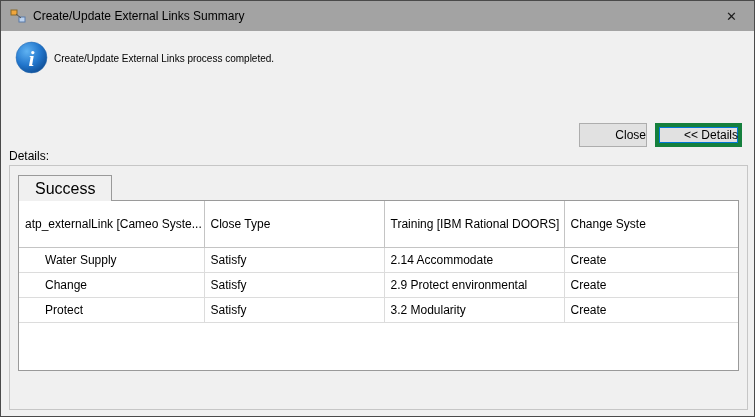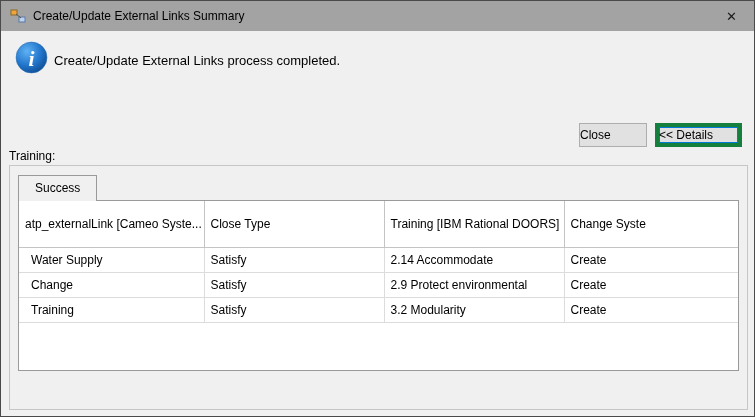--- a/index.html
+++ b/index.html
@@ -9,43 +9,43 @@
   .dialog { position:relative; width:755px; height:417px; background:#f0f0f0; border:1px solid #4a4a4a; }
 
   
   .titlebar { position:absolute; top:0; left:0; right:0; height:30px; background:#a3a3a3; display:flex; align-items:center; }
   .app-icon { width:16px; height:16px; margin:0 7px 0 9px; flex:0 0 auto; }
   .title-text { font-size:12px; color:#000; white-space:nowrap; }
   .close-btn { margin-left:auto; width:45px; height:30px; display:flex; align-items:center; justify-content:center; font-size:13px; color:#1a1a1a; cursor:default; }
 
   
   .info-icon { position:absolute; left:14px; top:40px; width:33px; height:33px; }
-  .message { position:absolute; left:53px; top:52px; font-size:13px; }
+  .message { position:absolute; left:53px; top:52px; font-size:10px; }
 
   
-  .btn { position:absolute; height:24px; background:#e1e1e1; border:1px solid #adadad; font-family:"Liberation Sans","DejaVu Sans",sans-serif; font-size:12px; color:#000; display:flex; align-items:center; justify-content:flex-start; cursor:default; }
+  .btn { position:absolute; height:24px; background:#e1e1e1; border:1px solid #adadad; font-family:"Liberation Sans","DejaVu Sans",sans-serif; font-size:12px; color:#000; display:flex; align-items:center; justify-content:flex-end; cursor:default; }
   .btn-close { left:578px; top:122px; width:68px; }
   .btn-details { left:654px; top:122px; width:87px; border:4px solid #15803d; box-shadow: inset 0 0 0 1px #0078d7; }
   .btn-save { position:absolute; right:8px; bottom:6px; width:66px; height:24px; }
 
   .details-label { position:absolute; left:8px; top:148px; font-size:12px; }
 
   
   .details-panel { position:absolute; left:8px; top:164px; width:739px; height:245px; border:1px solid #c6c6c6; background:#f0f0f0; }
-  .tab { position:absolute; left:8px; top:9px; height:26px; padding:0 16px; line-height:25px; background:#f0f0f0; border:1px solid #9a9a9a; border-bottom:none; z-index:2; font-size:12px; }
+  .tab { position:absolute; left:8px; top:9px; height:26px; padding:0 16px; line-height:25px; background:#f0f0f0; border:1px solid #9a9a9a; border-bottom:none; z-index:2; font-size:16px; }
   .table-wrap { position:absolute; left:8px; top:34px; right:8px; height:171px; background:#ffffff; border:1px solid #9a9a9a; overflow:hidden; z-index:1; }
 
   table.grid { width:100%; border-collapse:collapse; table-layout:fixed; }
   table.grid col.c1 { width:185px; }
   table.grid col.c2 { width:180px; }
   table.grid col.c3 { width:180px; }
   table.grid th { font-weight:normal; text-align:left; height:27px; padding:16px 6px; border-right:1px solid #c4c4c4; border-bottom:1px solid #c4c4c4; background:#ffffff; white-space:nowrap; overflow:hidden; }
   table.grid th:last-child { border-right:none; }
   table.grid td { height:25px; padding:0 6px; border-right:1px solid #dcdcdc; border-bottom:1px solid #dcdcdc; white-space:nowrap; overflow:hidden; }
-  table.grid td:first-child { padding-left:12px; }
+  table.grid td:first-child { padding-left:26px; }
   table.grid td:last-child { border-right:none; }
 </style>
 </head>
 <body>
 
 <div class="dialog">
 
   <div class="titlebar">
     <svg class="app-icon" viewBox="0 0 16 16">
       <rect x="1" y="2" width="6" height="5" fill="#f0a63c" stroke="#8a6a2a" stroke-width="1"></rect>
@@ -71,21 +71,21 @@
   </svg>
   <div class="message">Create/Update External Links process completed.</div>
 
   <div class="btn btn-close">
     <span>Close</span>
   </div>
   <div class="btn btn-details">
     <span>&lt;&lt; Details</span>
   </div>
 
-  <div class="details-label">Training:</div>
+  <div class="details-label">Details:</div>
 
   <div class="details-panel">
     <div class="tab">
       <span>Success</span>
     </div>
 
     <div class="table-wrap">
       <table class="grid">
         <colgroup>
             <col class="c1">
@@ -108,21 +108,21 @@
             <td>2.14 Accommodate</td>
             <td>Create</td>
           </tr>
           <tr>
             <td>Change</td>
             <td>Satisfy</td>
             <td>2.9 Protect environmental</td>
             <td>Create</td>
           </tr>
           <tr>
-            <td>Training</td>
+            <td>Protect</td>
             <td>Satisfy</td>
             <td>3.2 Modularity</td>
             <td>Create</td>
           </tr>
         </tbody>
       </table>
     </div>
 
   </div>
 

